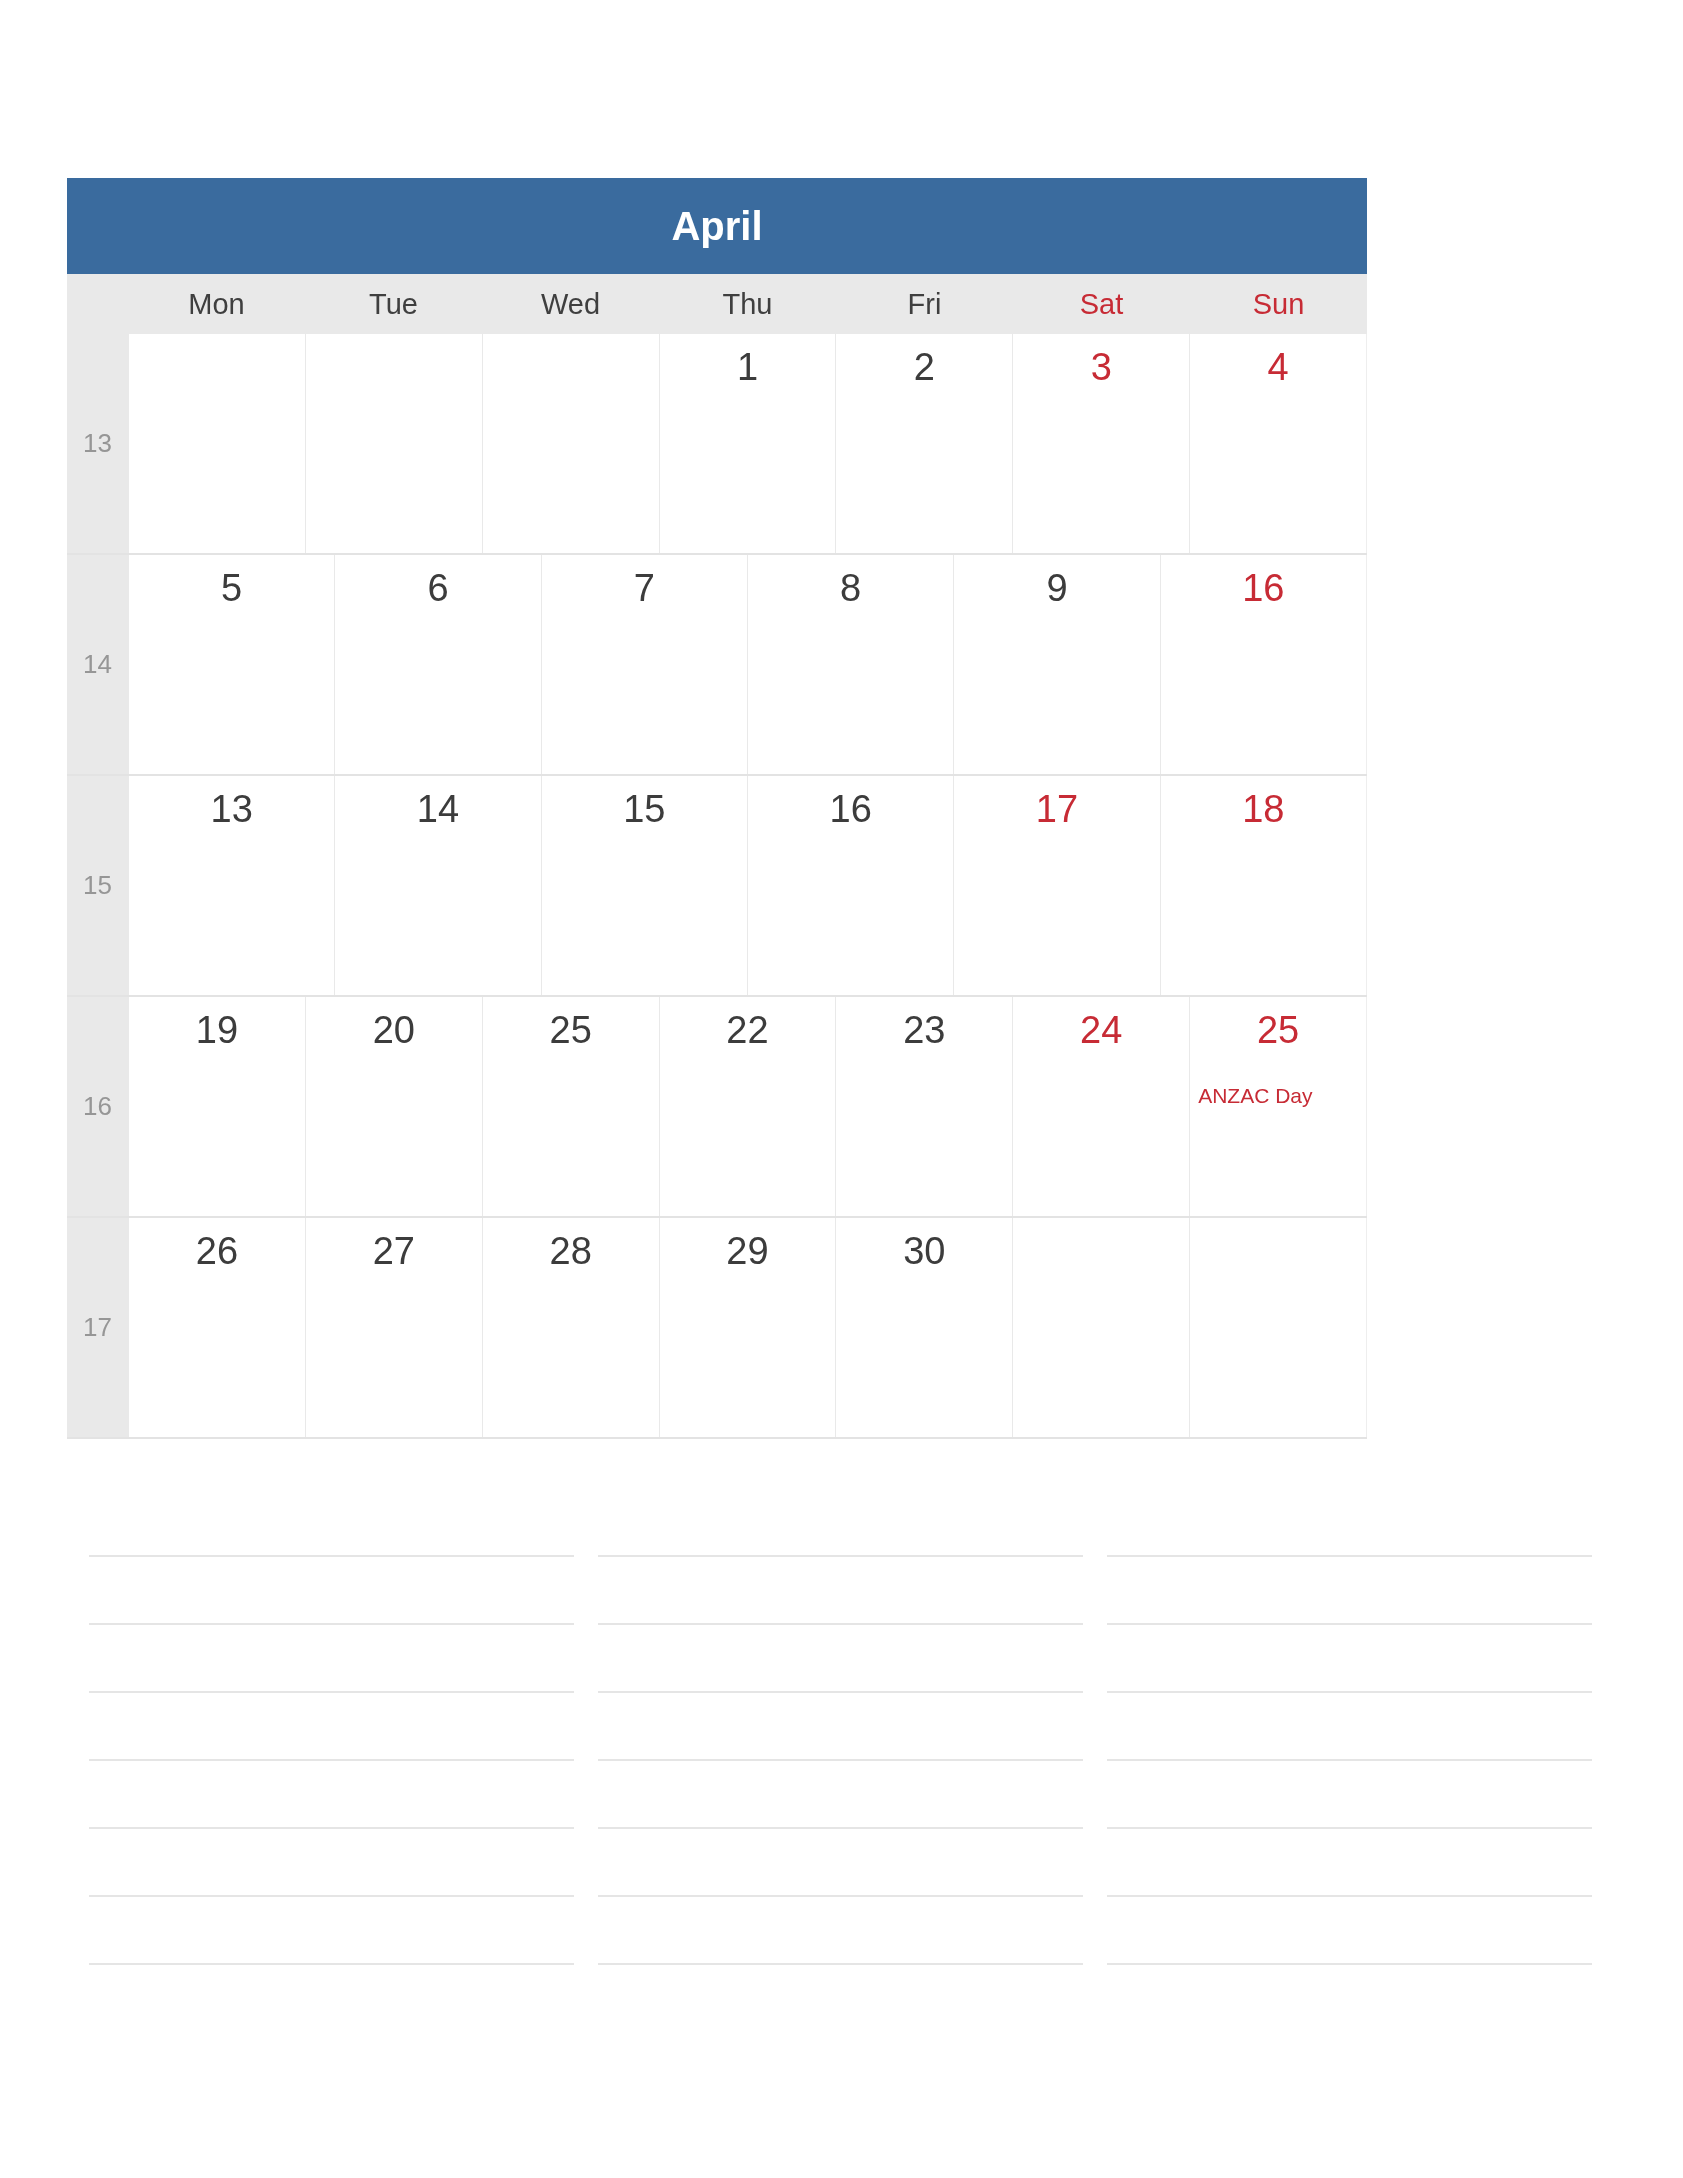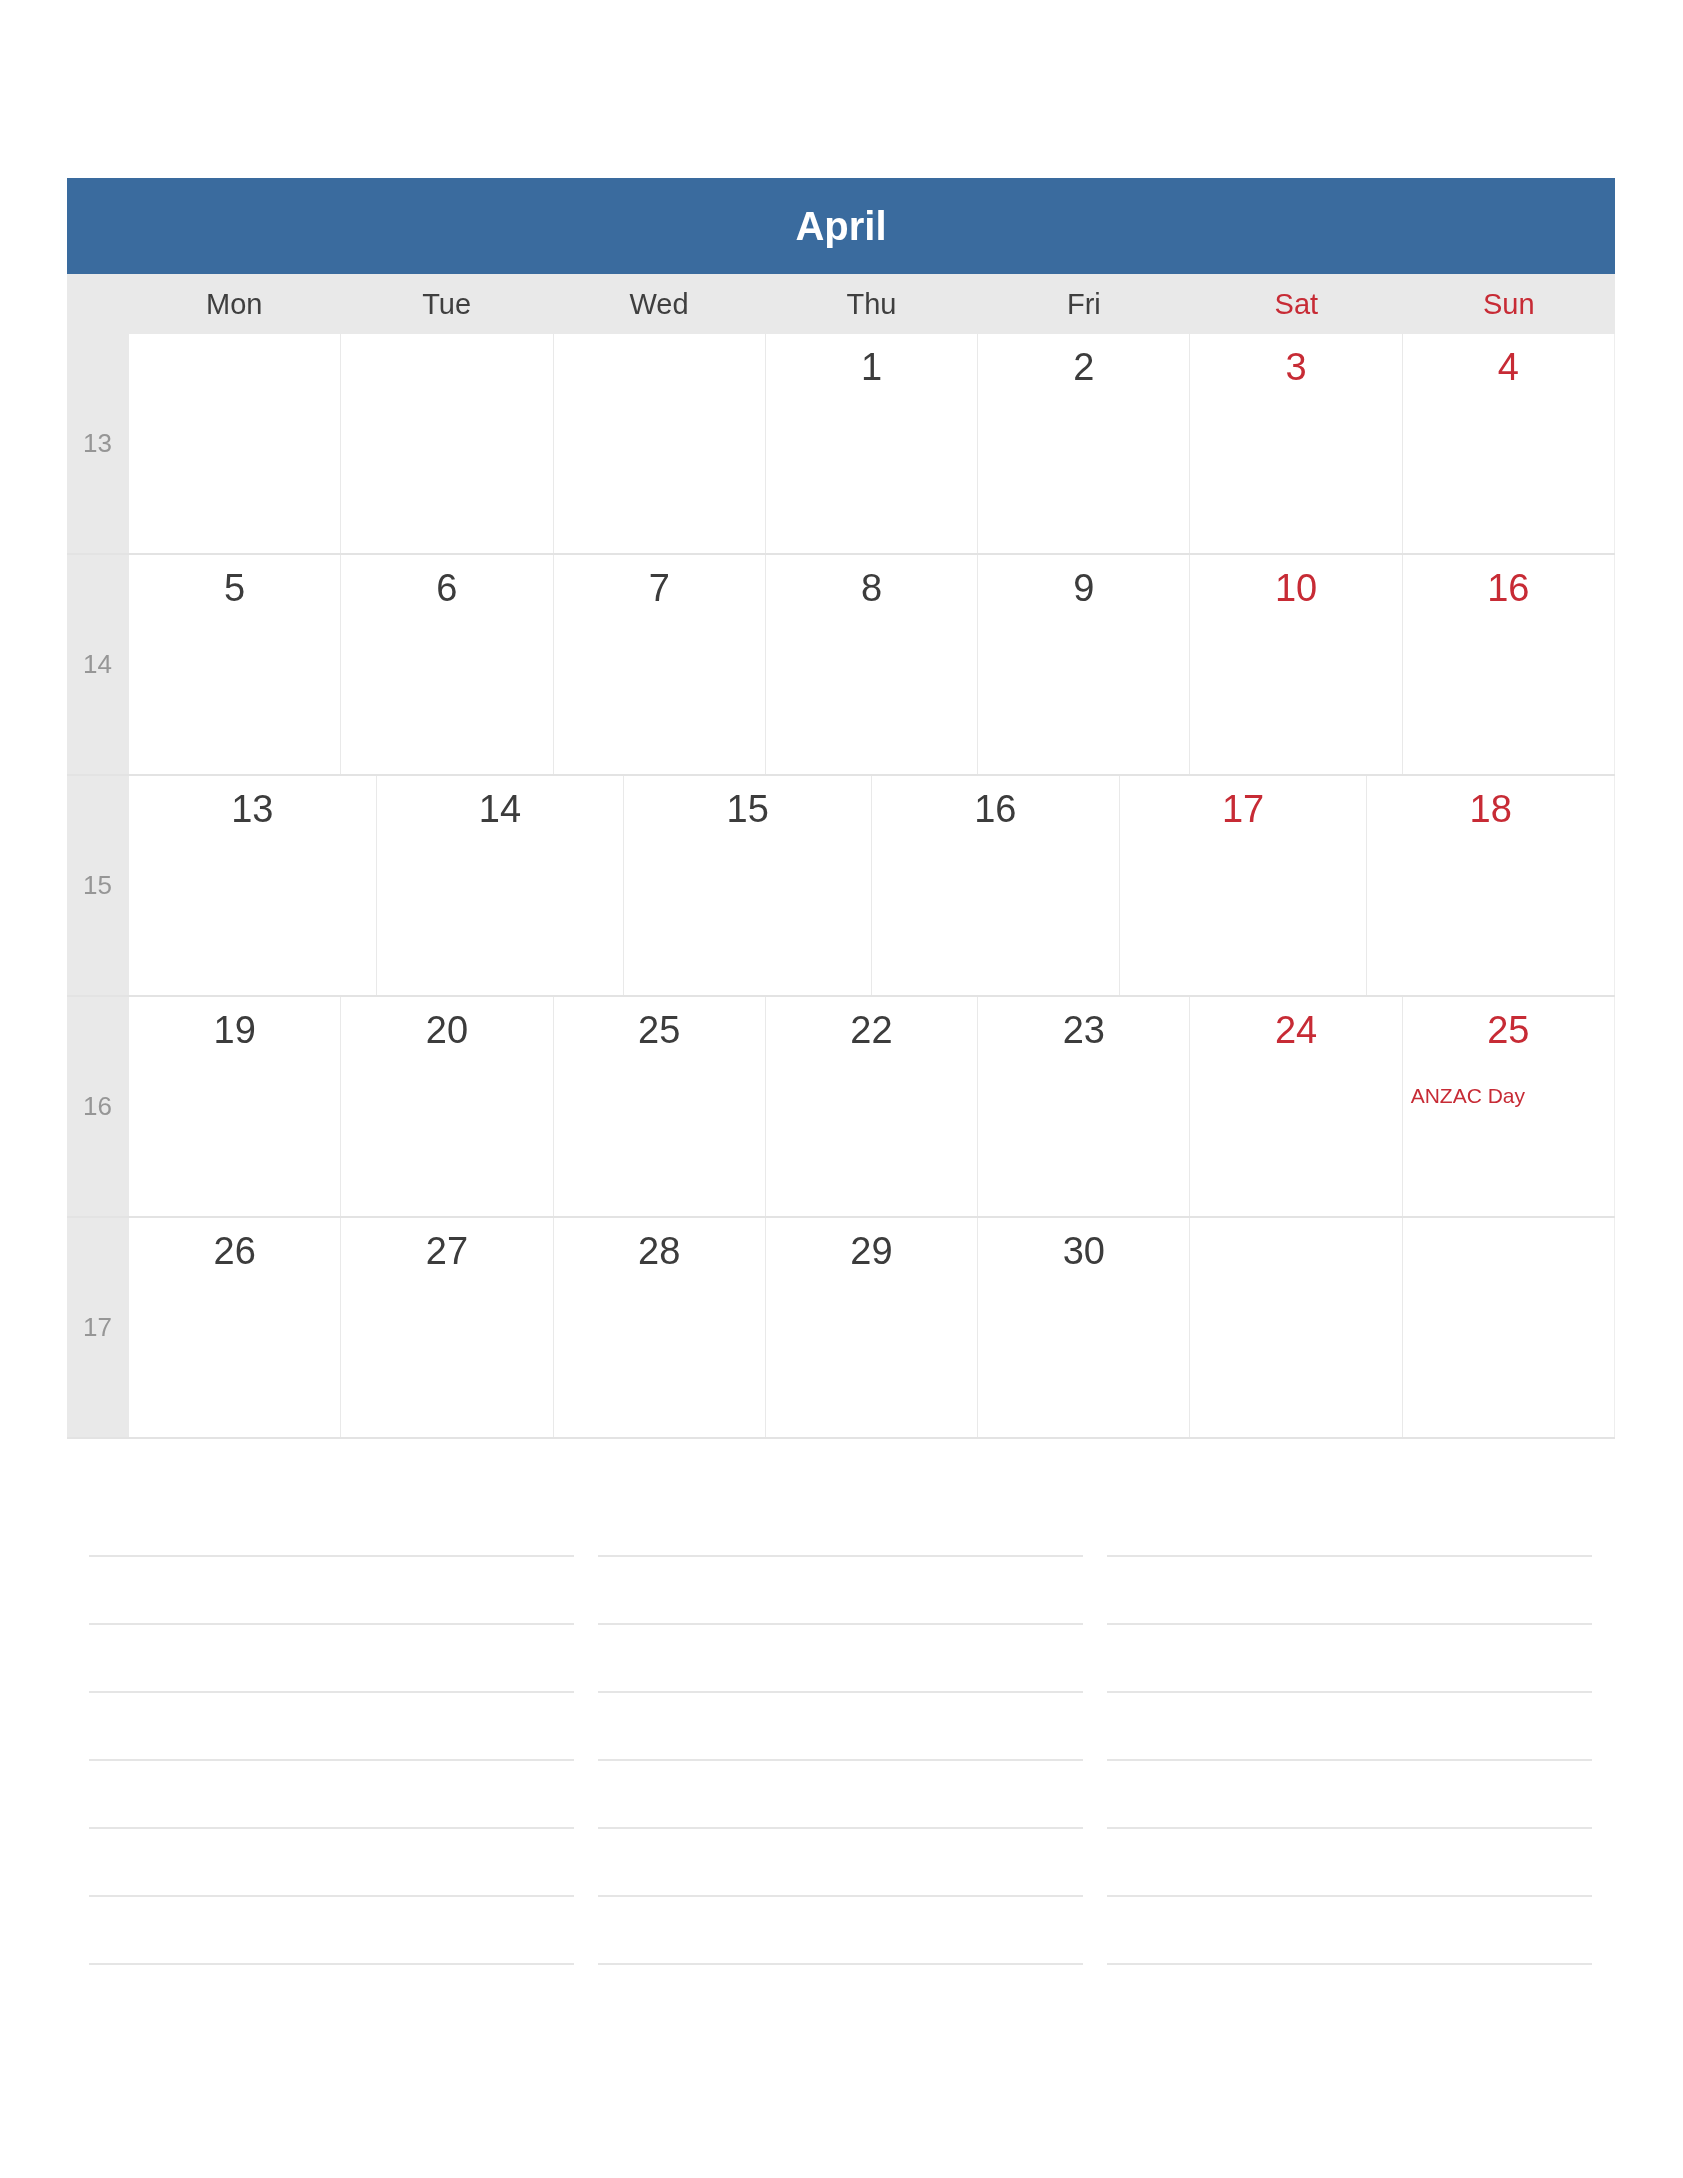--- a/index.html
+++ b/index.html
@@ -18,21 +18,21 @@
   html,body{margin:0;padding:0;background:#fff;}
   body{font-family:"Liberation Sans","DejaVu Sans",sans-serif;}
   .page{position:relative;width:1683px;height:2178px;background:#fff;overflow:hidden;}
 
   
   .top-header{position:absolute;left:67px;right:67px;top:46px;display:flex;justify-content:space-between;align-items:baseline;}
   .logo{font-size:40px;font-weight:bold;color:var(--logo-blue);text-decoration:none;cursor:pointer;}
   .year-title{font-size:46px;font-weight:bold;color:var(--title-gray);}
 
   
-  .calendar{position:absolute;left:67px;top:178px;width:1548px;}
+  .calendar{position:absolute;left:67px;top:178px;width:1300px;}
   .month-bar{height:96px;background:var(--accent-blue);color:#fff;font-size:40px;font-weight:bold;text-align:center;line-height:96px;}
   .dow-row{display:flex;background:var(--header-bg);height:60px;align-items:center;}
   .corner-cell{width:61px;flex:0 0 61px;}
   .dow-cell{flex:1;text-align:center;font-size:29px;color:var(--dow-text);}
   .dow-cell.weekend{color:var(--weekend-red);}
   .grid{border-bottom:0;}
   .week-row{display:flex;height:221px;border-bottom:2px solid var(--cell-border);}
   .week-label{width:61px;flex:0 0 61px;background:var(--header-bg);display:flex;align-items:center;justify-content:center;font-size:26px;color:var(--weeknum-gray);}
   .day-cell{flex:1;background:#fff;border-left:1px solid #e9e9e9;padding-top:12px;}
   .day-cell:last-child{border-right:1px solid #eeeeee;}
@@ -99,23 +99,20 @@
           <div class="day-cell">
             <div class="day-num">7</div>
           </div>
           <div class="day-cell">
             <div class="day-num">8</div>
           </div>
           <div class="day-cell">
             <div class="day-num">9</div>
           </div>
           <div class="day-cell">
-            <div class="day-num weekend">10</div>
-          </div>
-          <div class="day-cell">
             <div class="day-num weekend">16</div>
           </div>
         </div>
         <div class="week-row">
           <div class="week-label">15</div>
           <div class="day-cell">
             <div class="day-num">13</div>
           </div>
           <div class="day-cell">
             <div class="day-num">14</div>

